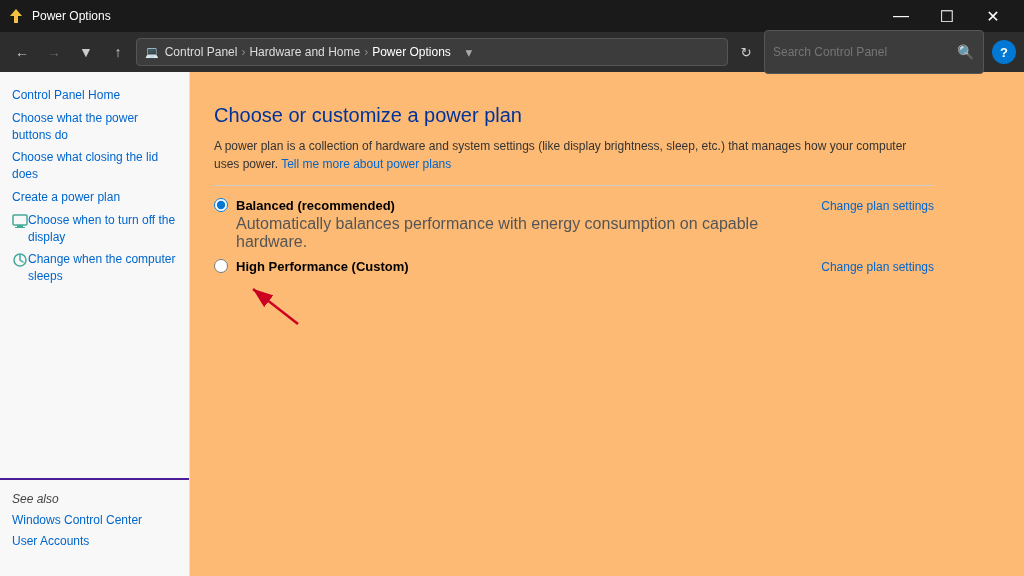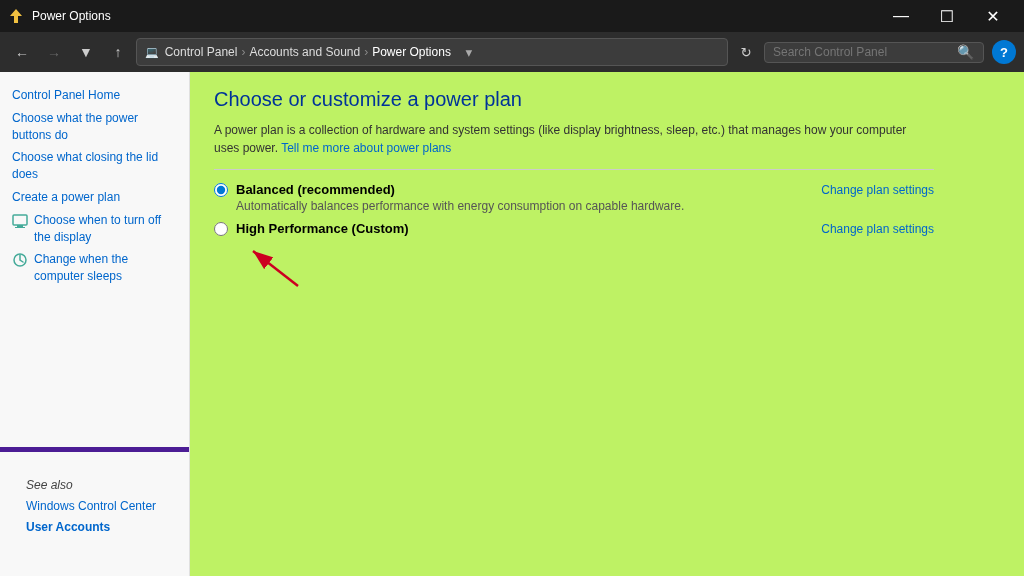--- a/index.html
+++ b/index.html
@@ -91,21 +91,21 @@
     .refresh-btn {
       width: 28px; height: 28px;
       background: transparent; border: none;
       color: #ccc; cursor: pointer;
       border-radius: 4px;
       display: flex; align-items: center; justify-content: center;
     }
 
     .search-box {
       width: 220px;
-      height: 21px;
+      height: 44px;
       background: #3c3c3c;
       border: 1px solid #555;
       border-radius: 4px;
       display: flex;
       align-items: center;
       padding: 0 8px;
       gap: 6px;
     }
     .search-box input {
       background: transparent;
@@ -131,21 +131,21 @@
       font-size: 13px;
       cursor: pointer;
       display: flex; align-items: center; justify-content: center;
       margin-left: 4px;
     }
 
     
     .main-container {
       display: flex;
       height: calc(576px - 72px);
-      background: #bef264;
+      background: #fdba74;
     }
 
     
     .sidebar {
       width: 190px;
       background: #f8f8f8;
       border-right: 1px solid #e0e0e0;
       padding: 12px 0;
       display: flex;
       flex-direction: column;
@@ -155,52 +155,51 @@
       padding: 3px 12px;
       color: #0066cc;
       font-size: 12px;
       text-decoration: none;
       cursor: pointer;
       line-height: 1.4;
     }
     .sidebar-link-with-icon {
       display: flex;
       align-items: flex-start;
-      gap: 6px;
       padding: 3px 12px;
       cursor: pointer;
     }
     .sidebar-link-with-icon .link-text {
       color: #0066cc;
       font-size: 12px;
       text-decoration: none;
       line-height: 1.4;
     }
     .sidebar-icon {
       width: 16px; height: 16px;
       flex-shrink: 0;
       margin-top: 1px;
     }
 
     .sidebar-section {
       margin-top: auto;
-      padding: 26px;
-      border-top: 5px solid #4c1d95;
+      padding: 12px;
+      border-top: 2px solid #4c1d95;
     }
     .sidebar-section-title {
       font-size: 12px;
       color: #444;
       margin-bottom: 4px;
       font-style: italic;
     }
 
     
     .content {
       flex: 1;
-      padding: 16px 24px;
+      padding: 32px 24px;
       overflow-y: auto;
     }
     .page-title {
       font-size: 20px;
       font-weight: 300;
       color: #003399;
       margin-bottom: 10px;
     }
     .page-description {
       font-size: 12px;
@@ -232,21 +231,21 @@
       accent-color: #0078d4;
       cursor: pointer;
     }
     .plan-name {
       font-size: 13px;
       font-weight: bold;
       color: #000;
       cursor: pointer;
     }
     .plan-desc {
-      font-size: 12px;
+      font-size: 16px;
       color: #555;
       margin-left: 22px;
       margin-top: 2px;
     }
     .plan-change-link {
       font-size: 12px;
       color: #0066cc;
       text-decoration: none;
       white-space: nowrap;
       cursor: pointer;
@@ -259,21 +258,21 @@
       display: flex;
       align-items: flex-start;
       margin-bottom: 4px;
       max-width: 720px;
     }
     .plan-row-left {
       flex: 1;
     }
     .plan-row-name-wrap {
       display: flex;
-      align-items: center;
+      align-items: flex-start;
       gap: 8px;
     }
   </style>
 </head>
 <body>
 
 <div class="titlebar">
   <span class="titlebar-icon">
     <svg width="16" height="16" viewBox="0 0 16 16">
       <polygon points="8,1 14,8 10,8 10,15 6,15 6,8 2,8" fill="#f0c040"></polygon>
@@ -291,21 +290,21 @@
   <button class="nav-btn" title="Back">←</button>
   <button class="nav-btn" title="Forward" disabled="">→</button>
   <button class="nav-btn">▼</button>
   <button class="nav-btn" title="Up">↑</button>
 
   <div class="address-box">
     <span style="color:#aaa;font-size:11px;">💻</span>
     <div class="address-breadcrumb">
       <a>Control Panel</a>
       <span class="address-sep">›</span>
-      <a>Accounts and Sound</a>
+      <a>Hardware and Home</a>
       <span class="address-sep">›</span>
       <span class="address-current">Power Options</span>
     </div>
     <button class="address-dropdown">▾</button>
   </div>
 
   <button class="refresh-btn">↻</button>
 
   <div class="search-box">
     <input type="text" placeholder="Search Control Panel" style="">
@@ -336,21 +335,21 @@
       <svg class="sidebar-icon" viewBox="0 0 16 16">
         <circle cx="8" cy="8" r="6" fill="none" stroke="#4a9" stroke-width="1.5"></circle>
         <path d="M8,3 L8,8 L11,10" stroke="#4a9" stroke-width="1.5" fill="none" stroke-linecap="round"></path>
       </svg>
       <span class="link-text">Change when the computer sleeps</span>
     </div>
 
     <div class="sidebar-section">
       <div class="sidebar-section-title">See also</div>
       <a class="sidebar-link" style="padding:2px 0;">Windows Control Center</a>
-      <a class="sidebar-link" style="padding:2px 0;font-weight:bold;">User Accounts</a>
+      <a class="sidebar-link" style="padding:2px 0;">User Accounts</a>
     </div>
   </div>
 
   <div class="content">
     <h1 class="page-title">Choose or customize a power plan</h1>
     <p class="page-description">
       <span>A power plan is a collection of hardware and system settings (like display brightness, sleep, etc.) that manages how your computer uses power.</span>
       <a>Tell me more about power plans</a>
     </p>
 

